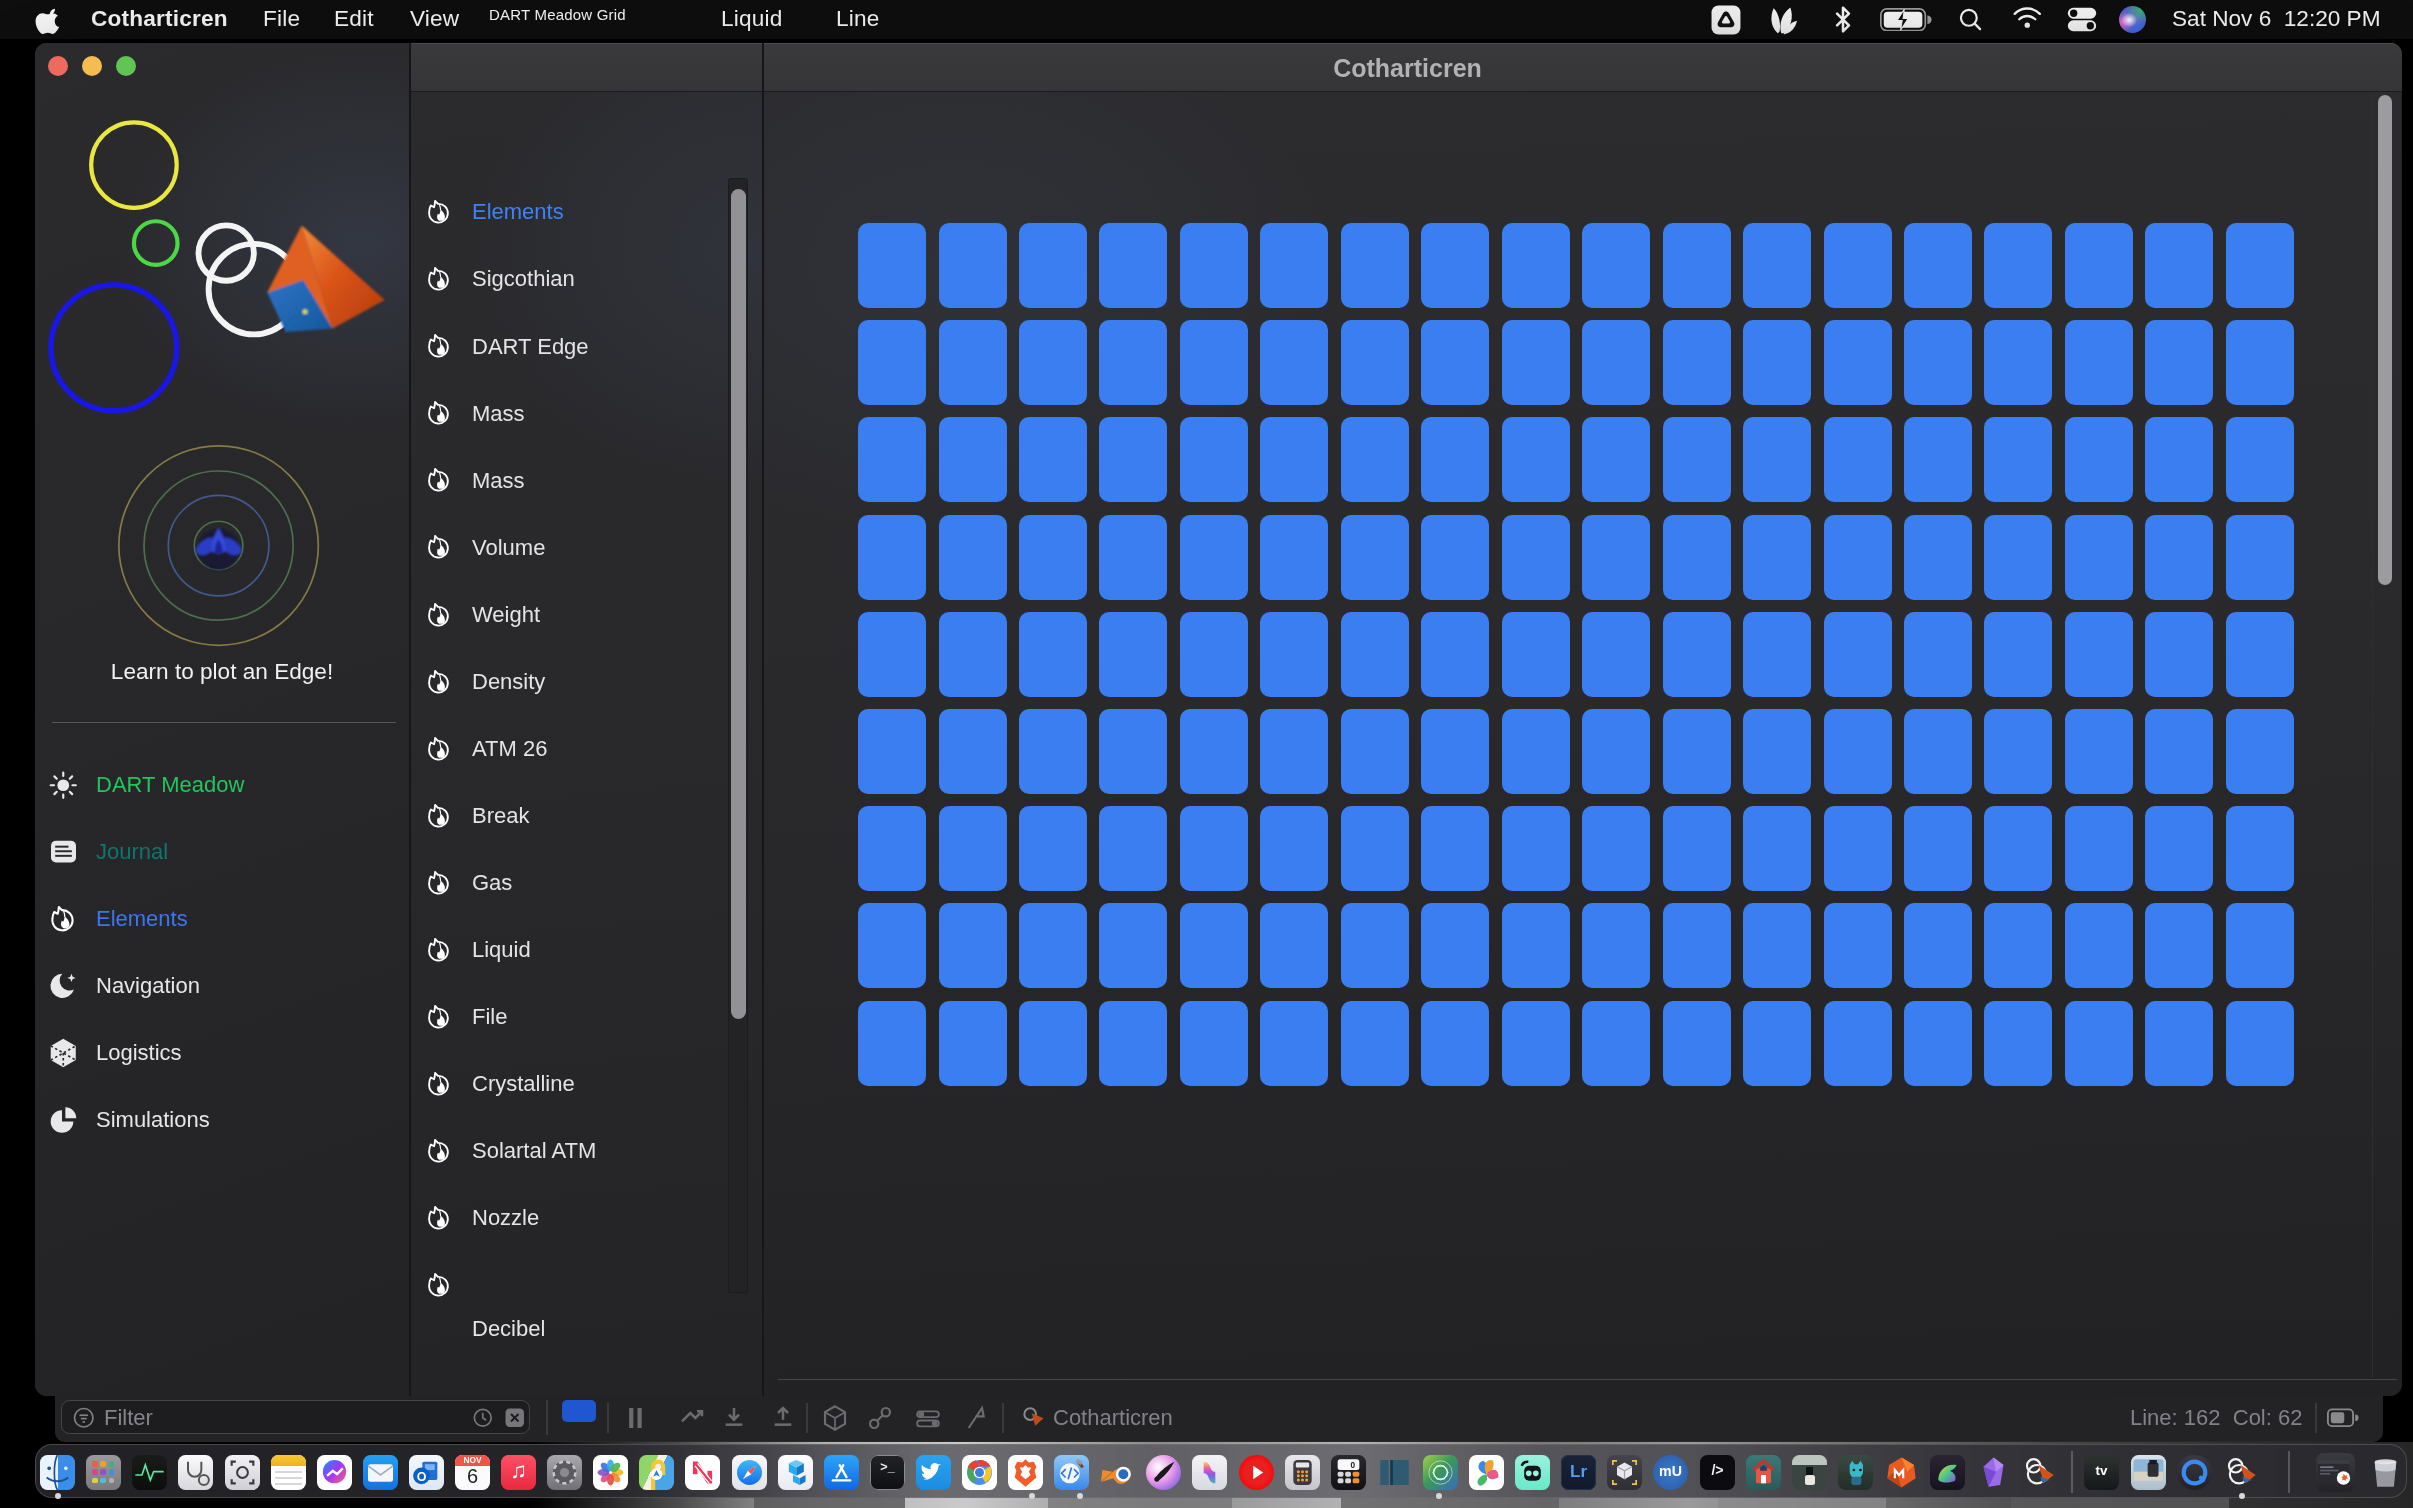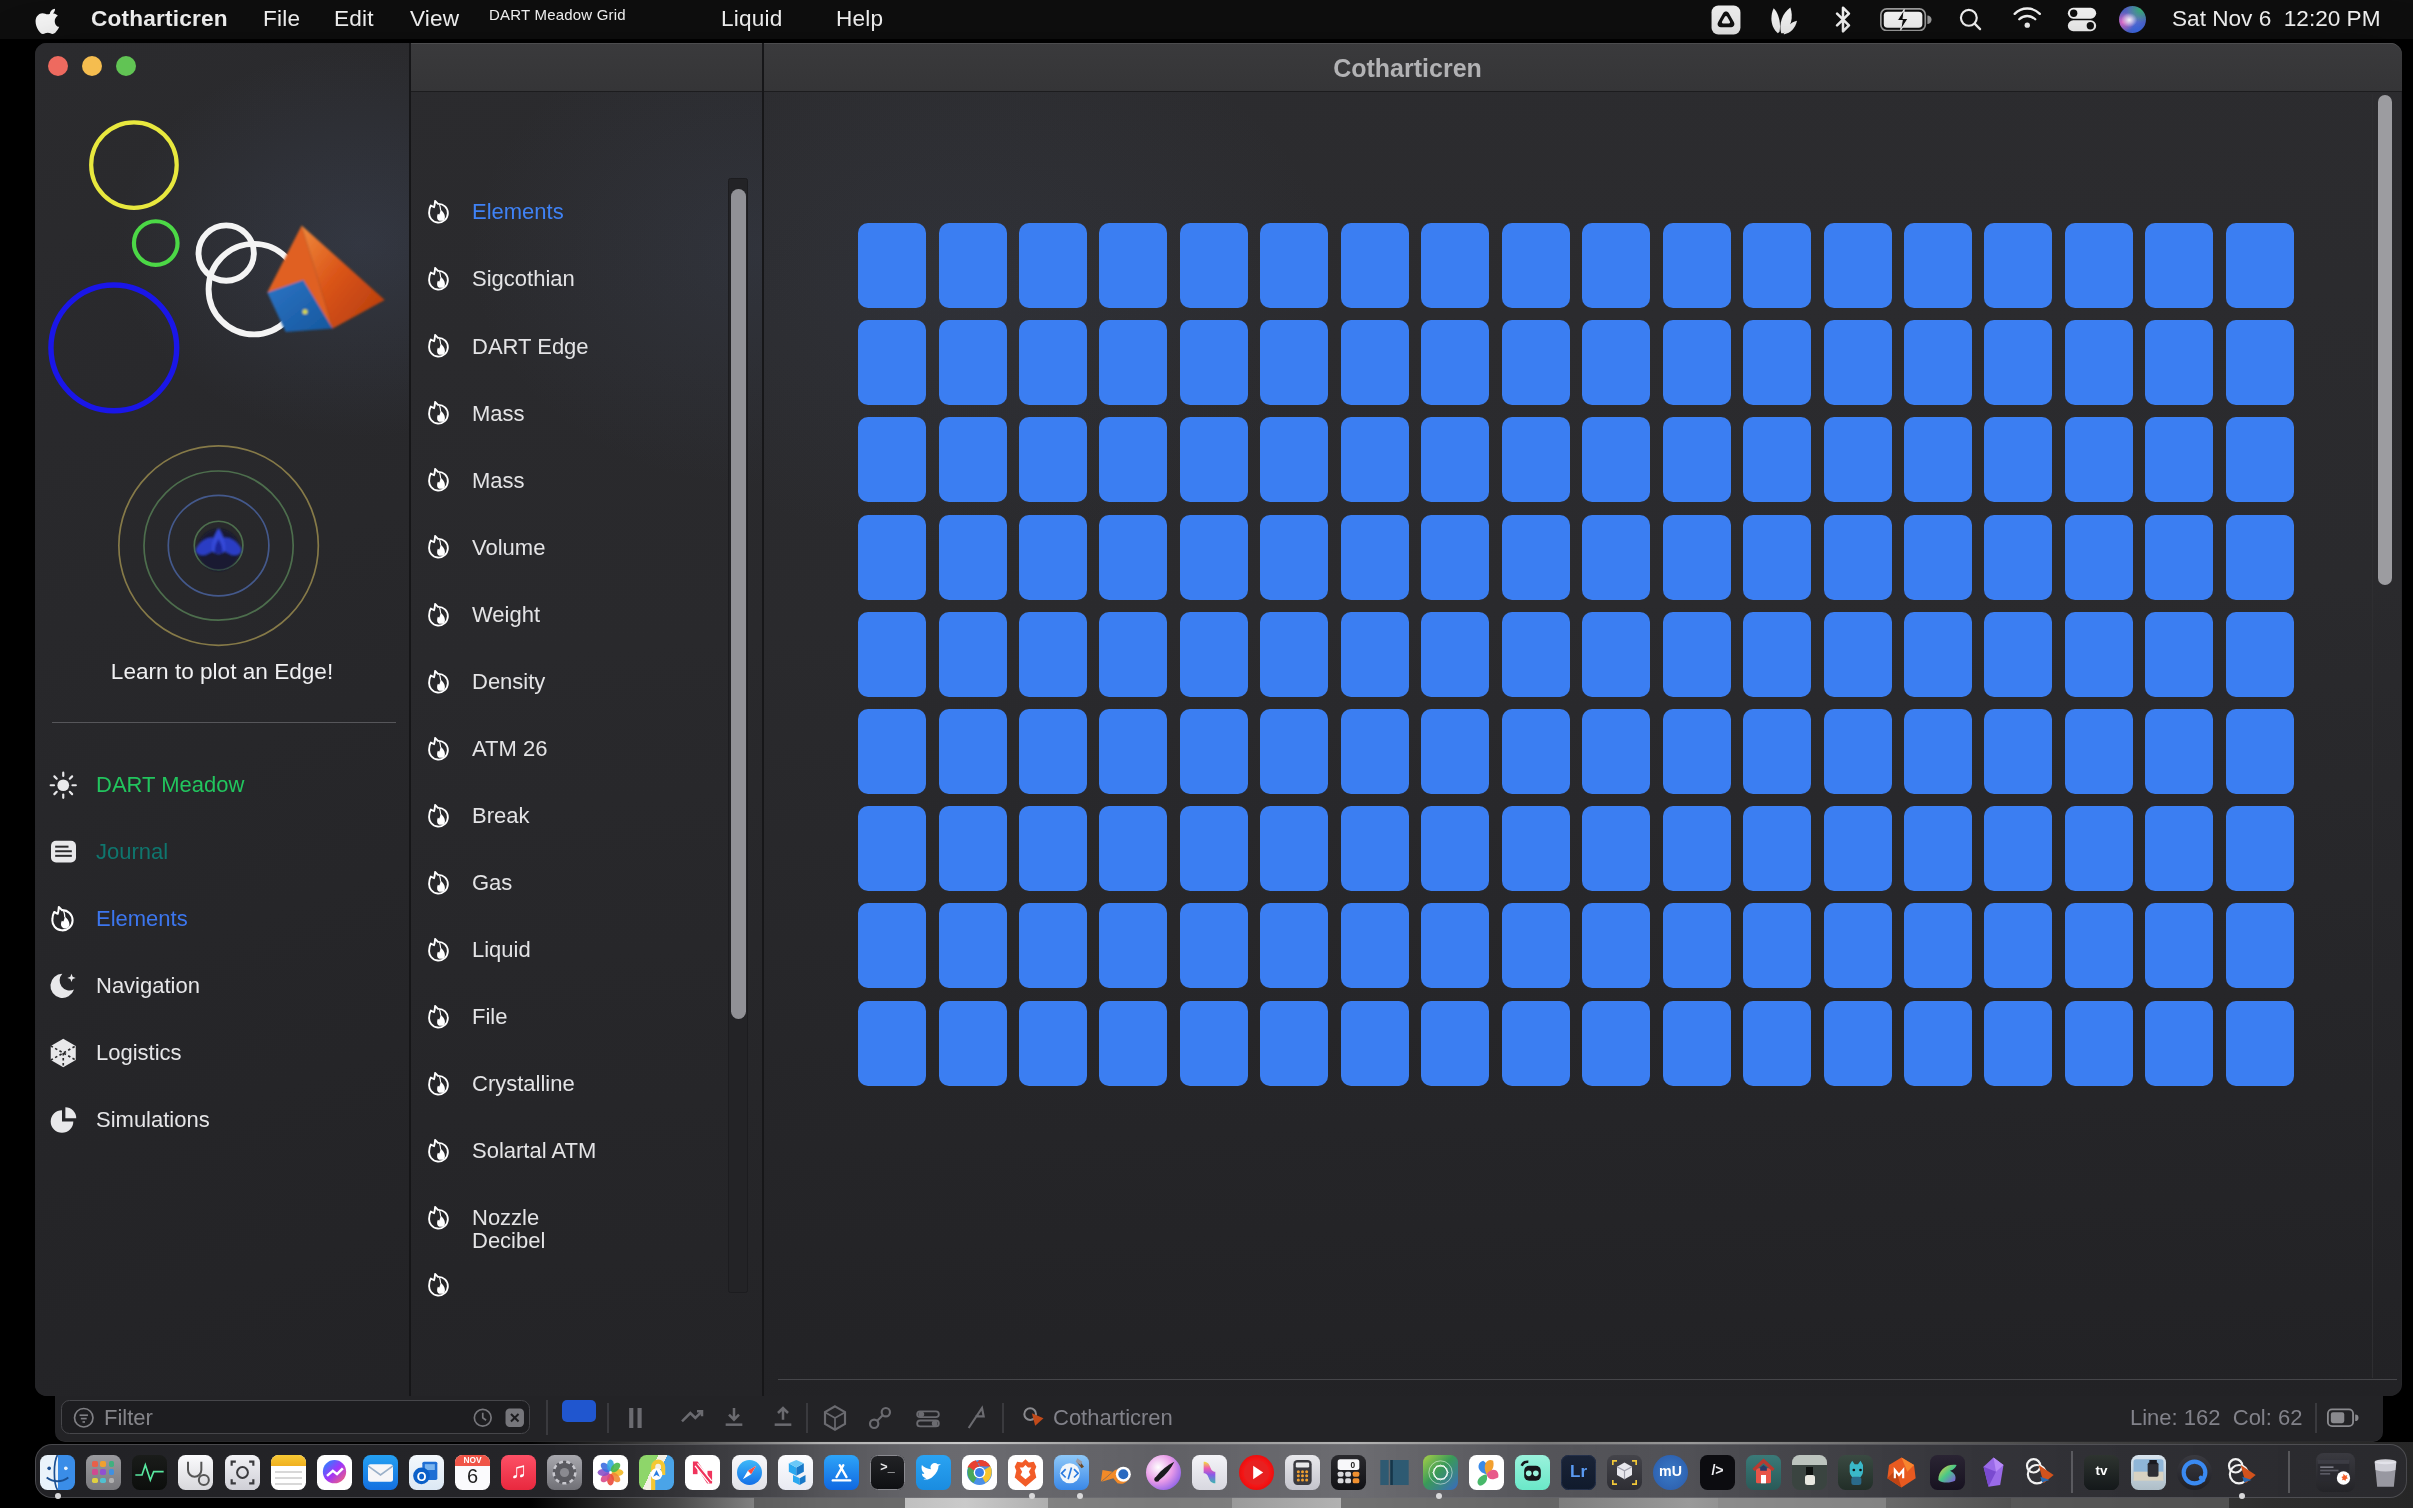--- a/index.html
+++ b/index.html
@@ -8,21 +8,21 @@
 <div class="abs" style="left:0;top:0;width:2413px;height:39px;background:#0e0e0e"></div>
 <svg class="abs" style="left:35px;top:6.7px" width="25" height="27" viewBox="0 0 16 18">
 <path fill="#f4f4f4" d="M10.8 1.2c.1 1-.3 1.9-.9 2.6-.6.7-1.6 1.2-2.5 1.1-.1-.9.4-1.9 1-2.5C9 1.7 10 1.2 10.8 1.2zM13.6 13.2c-.4 1-.6 1.4-1.2 2.2-.8 1.2-1.9 2.6-3.2 2.6-1.2 0-1.6-.8-3.2-.8-1.6 0-2 .8-3.2.8C1.5 18 .5 16.7-.3 15.5c-2.1-3.3-2.4-7.2-1-9.2.9-1.4 2.4-2.2 3.8-2.2 1.4 0 2.3.8 3.4.8 1.1 0 1.8-.8 3.4-.8 1.2 0 2.5.7 3.4 1.8-3 1.7-2.5 6 0 7.3z" transform="translate(2.2 0)"></path>
   </svg>
 <div class="abs" style="left:91px;top:5.9px;font-size:22.6px;font-weight:bold;color:#f2f2f2;letter-spacing:0.2px">Cotharticren</div>
 <div class="abs" style="left:263px;top:5.9px;font-size:22.6px;font-weight:normal;color:#f2f2f2;letter-spacing:0.2px">File</div>
 <div class="abs" style="left:334px;top:5.9px;font-size:22.6px;font-weight:normal;color:#f2f2f2;letter-spacing:0.2px">Edit</div>
 <div class="abs" style="left:410px;top:5.9px;font-size:22.6px;font-weight:normal;color:#f2f2f2;letter-spacing:0.2px">View</div>
 <div class="abs" style="left:489px;top:5.9px;font-size:15px;font-weight:normal;color:#f2f2f2;letter-spacing:0.2px">DART Meadow Grid</div>
 <div class="abs" style="left:721px;top:5.9px;font-size:22.6px;font-weight:normal;color:#f2f2f2;letter-spacing:0.2px">Liquid</div>
-<div class="abs" style="left:836px;top:5.9px;font-size:22.6px;font-weight:normal;color:#f2f2f2;letter-spacing:0.2px">Help</div>
+<div class="abs" style="left:836px;top:5.9px;font-size:22.6px;font-weight:normal;color:#f2f2f2;letter-spacing:0.2px">Line</div>
 <svg class="abs" style="left:1709px;top:3.4px" width="34" height="34" viewBox="0 0 40 40">
 <rect x="3" y="3" width="34" height="34" rx="8" fill="#ececec"></rect>
 <path d="M20 10 C 21.5 10 22.6 10.8 23.4 12.2 L 29.2 22.4 C 30.8 25.2 29.4 28.4 26.2 28.4 L 13.8 28.4 C 10.6 28.4 9.2 25.2 10.8 22.4 L 16.6 12.2 C 17.4 10.8 18.5 10 20 10 Z M 20 15.2 C 19.4 15.2 19 15.5 18.6 16.2 L 15.4 21.8 C 14.8 23 15.3 24 16.6 24 L 23.4 24 C 24.7 24 25.2 23 24.6 21.8 L 21.4 16.2 C 21 15.5 20.6 15.2 20 15.2 Z" fill="#111"></path>
   </svg>
 <svg class="abs" style="left:1767px;top:4.2px" width="35" height="32" viewBox="0 0 42 38">
 <path d="M13 35 C 5 28 3 16 8 5 C 14 11 17 23 15 33 Z" fill="#f0f0f0"></path>
 <path d="M17 35 C 14 24 18 11 28 4 C 32 15 29 28 20 35 Z" fill="#f0f0f0"></path>
 <path d="M20 36 C 22 28 28 22 36 20 C 34 29 28 35 21 36 Z" fill="#f0f0f0"></path>
 </svg>
 <svg class="abs" style="left:1832px;top:5.9px" width="22" height="27" viewBox="0 0 13 16">
@@ -250,21 +250,21 @@
 <path d="M13.4 4.3 C 12.3 3.2, 11.2 2.1, 10.2 1.1 C 10.0 3.9, 9.6 6.3, 9.0 8.1 C 7.9 7.5, 6.6 6.8, 5.4 6.2 C 4.2 8.5, 3.6 10.7, 3.6 13.2 A 10.5 10.5 0 1 0 13.4 4.3" fill="none" stroke="#ffffff" stroke-width="2.1" stroke-linejoin="round" stroke-linecap="round"></path>
 <path d="M16.3 10.6 C 16.1 13.0, 15.6 14.8, 14.8 16.2 C 14.3 15.9, 13.8 15.6, 13.3 15.3 C 12.7 16.5, 12.4 17.6, 12.4 18.9 A 4.4 4.4 0 0 0 21.2 18.9 C 21.2 15.5, 18.6 12.8, 16.3 10.6 Z" fill="#ffffff"></path>
 <path d="M16.3 11.0 C 16.2 8.9, 15.9 7.2, 15.3 5.8" fill="none" stroke="#ffffff" stroke-width="1.3" stroke-linecap="round"></path>
 </svg>
 <div class="abs" style="left:472px;top:1205px;font-size:22px;color:#e4e4e6">Nozzle</div>
 <svg style="position:absolute;left:426px;top:1273px" width="25" height="25" viewBox="0 0 28 28">
 <path d="M13.4 4.3 C 12.3 3.2, 11.2 2.1, 10.2 1.1 C 10.0 3.9, 9.6 6.3, 9.0 8.1 C 7.9 7.5, 6.6 6.8, 5.4 6.2 C 4.2 8.5, 3.6 10.7, 3.6 13.2 A 10.5 10.5 0 1 0 13.4 4.3" fill="none" stroke="#ffffff" stroke-width="2.1" stroke-linejoin="round" stroke-linecap="round"></path>
 <path d="M16.3 10.6 C 16.1 13.0, 15.6 14.8, 14.8 16.2 C 14.3 15.9, 13.8 15.6, 13.3 15.3 C 12.7 16.5, 12.4 17.6, 12.4 18.9 A 4.4 4.4 0 0 0 21.2 18.9 C 21.2 15.5, 18.6 12.8, 16.3 10.6 Z" fill="#ffffff"></path>
 <path d="M16.3 11.0 C 16.2 8.9, 15.9 7.2, 15.3 5.8" fill="none" stroke="#ffffff" stroke-width="1.3" stroke-linecap="round"></path>
 </svg>
-<div class="abs" style="left:472px;top:1228px;font-size:22px;color:#e4e4e6">Decibel</div>
+<div class="abs" style="left:472px;top:1316px;font-size:22px;color:#e4e4e6">Decibel</div>
 <div class="abs" style="left:728px;top:178px;width:20px;height:1115px;background:#232326;border:0.8px solid #1c1c1f;border-radius:2.5px"></div>
 <div class="abs" style="left:731px;top:189px;width:15px;height:830px;background:#919196;border-radius:7.5px"></div>
 <div class="abs" style="left:858px;top:223px;width:68px;height:85px;background:#3b7ef2;border-radius:10px"></div>
 <div class="abs" style="left:939px;top:223px;width:68px;height:85px;background:#3b7ef2;border-radius:10px"></div>
 <div class="abs" style="left:1019px;top:223px;width:68px;height:85px;background:#3b7ef2;border-radius:10px"></div>
 <div class="abs" style="left:1099px;top:223px;width:68px;height:85px;background:#3b7ef2;border-radius:10px"></div>
 <div class="abs" style="left:1180px;top:223px;width:68px;height:85px;background:#3b7ef2;border-radius:10px"></div>
 <div class="abs" style="left:1260px;top:223px;width:68px;height:85px;background:#3b7ef2;border-radius:10px"></div>
 <div class="abs" style="left:1341px;top:223px;width:68px;height:85px;background:#3b7ef2;border-radius:10px"></div>
 <div class="abs" style="left:1421px;top:223px;width:68px;height:85px;background:#3b7ef2;border-radius:10px"></div>

